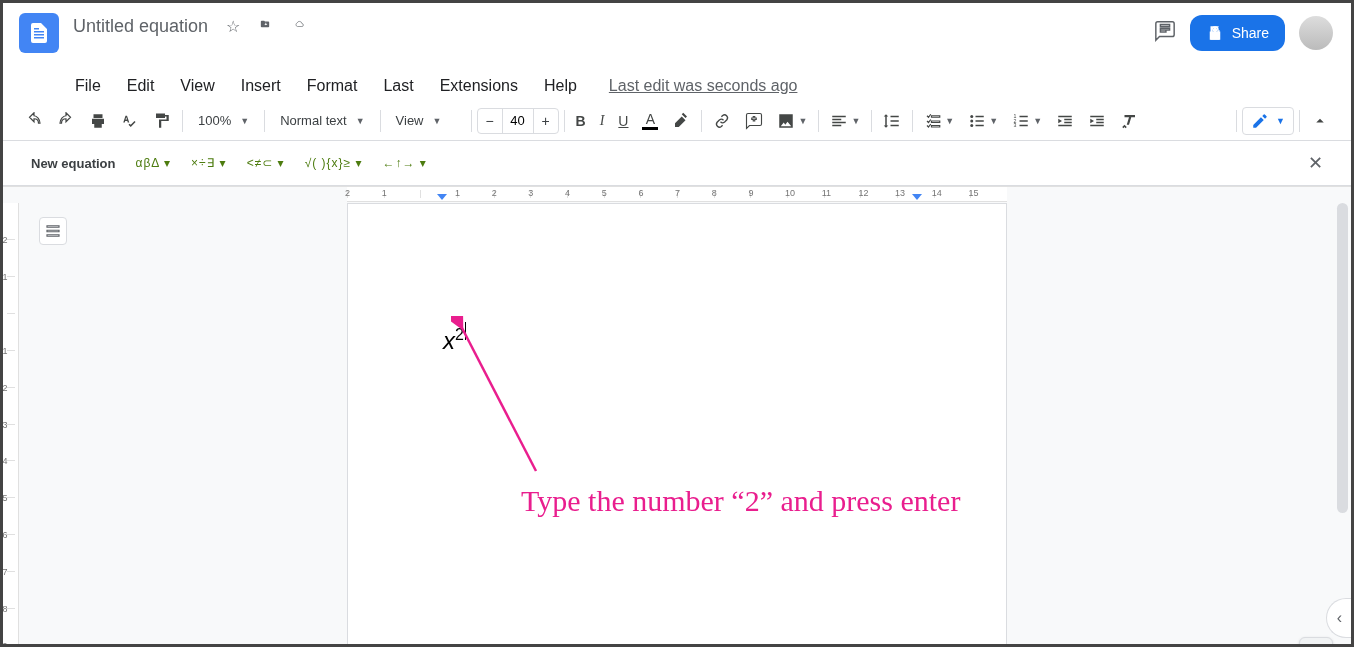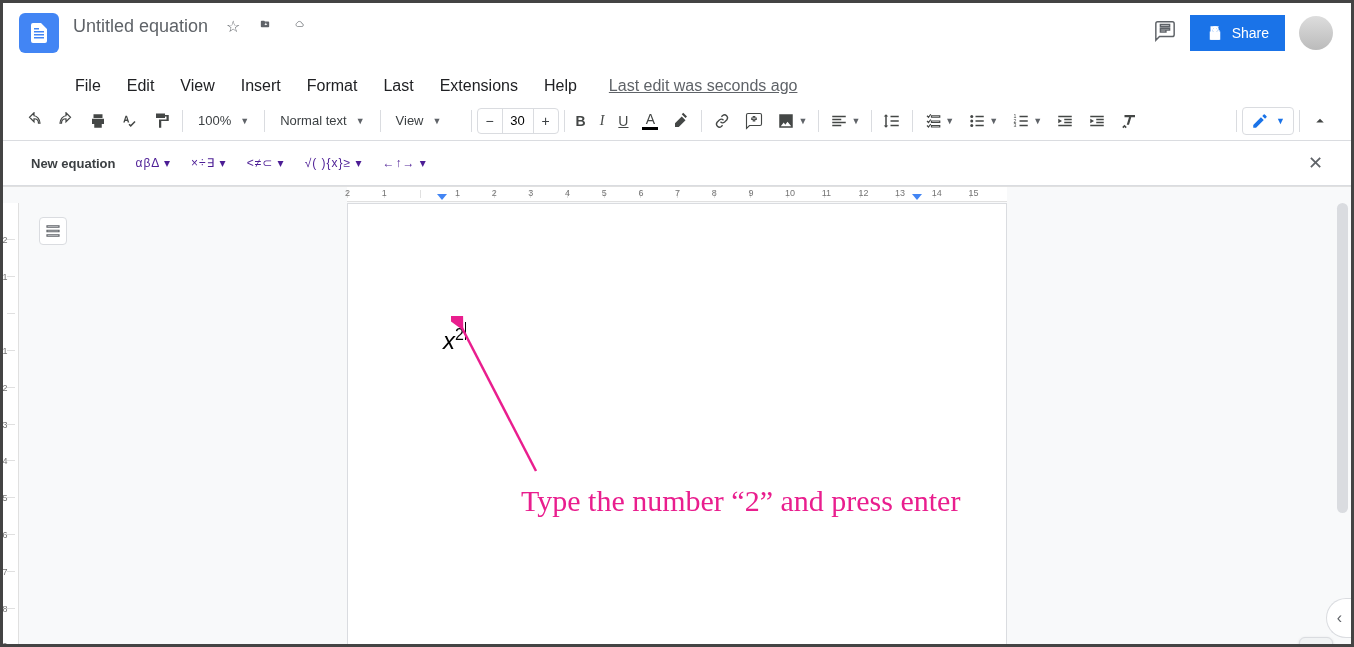--- a/index.html
+++ b/index.html
@@ -8,35 +8,35 @@
     .logo { width:40px; height:40px; background:#4285f4; border-radius:6px; display:flex; align-items:center; justify-content:center; margin:4px 8px 0 4px; }
     .logo svg { width:24px; height:24px; fill:#fff; }
     .title-area { flex:1; }
     .title-row { display:flex; align-items:center; gap:8px; padding:2px 0; }
     .doc-title { font-size:18px; color:#5f6368; padding:2px 6px; }
     .title-row .ico { color:#5f6368; font-size:16px; padding:4px; cursor:pointer; }
     .menu-row { display:flex; gap:10px; padding:2px 0; font-size:16px; color:#202124;margin-top:28px; }
     .menu-row span { padding:4px 8px; cursor:pointer; border-radius:4px; }
     .menu-row .last-edit { color:#5f6368; text-decoration:underline; margin-left:6px; cursor:pointer; }
     .header-right { display:flex; align-items:center; gap:14px; padding:6px; }
-    .share-btn { background:#1a73e8; color:#fff; font-size:14px; font-weight:500; padding:9px 16px; border-radius:0; display:flex; align-items:center; gap:8px; cursor:pointer; }
+    .share-btn { background:#1a73e8; color:#fff; font-size:14px; font-weight:500; padding:9px 16px; border-radius:12px; display:flex; align-items:center; gap:8px; cursor:pointer; }
     .avatar { width:34px; height:34px; background:linear-gradient(#ddd,#bbb); border-radius:50%; }
     .toolbar { display:flex; align-items:center; gap:2px; padding:2px 16px; border-bottom:1px solid #dadce0; height:40px; }
     .toolbar .btn { padding:5px 6px; color:#444746; cursor:pointer; border-radius:4px; font-size:14px; display:flex; align-items:center; }
     .toolbar .sep { width:1px; height:22px; background:#dadce0; margin:0 3px; }
     .toolbar .txt-dd { font-size:13px; color:#3c4043; padding:0 10px; cursor:pointer; display:flex; align-items:center; gap:6px; }
     .fs-box { display:flex; align-items:center; border:1px solid #dadce0; border-radius:4px; height:26px; overflow:hidden; }
     .fs-box button { width:24px; height:100%; background:none; border:none; cursor:pointer; font-size:14px; color:#3c4043; }
     .fs-box .fs { width:32px; text-align:center; font-size:13px; border-left:1px solid #dadce0; border-right:1px solid #dadce0; height:100%; line-height:24px; }
     .toolbar .spacer { flex:1; }
     .edit-pill { border:1px solid #dadce0; border-radius:4px; padding:4px 8px; display:flex; align-items:center; gap:4px; color:#1a73e8; cursor:pointer; }
     .down-caret { font-size:9px; color:#5f6368; margin-left:3px; }
     .eq-bar { display:flex; align-items:center; gap:20px; padding:7px 20px; border-bottom:1px solid #dadce0; font-size:13px; color:#3c4043; }
     .eq-bar .new-eq { font-weight:bold; color:#3c4043; cursor:pointer;padding-left:8px; }
-    .eq-bar .eq-dd { color:#4c1d95; cursor:pointer; font-size:12px; letter-spacing:1px; }
+    .eq-bar .eq-dd { color:#4d7c0f; cursor:pointer; font-size:12px; letter-spacing:1px; }
     .eq-close { margin-left:auto; color:#5f6368; font-size:18px; cursor:pointer; padding:4px 8px; }
     .workspace { position:relative; background:#f8f9fa; height:497px; border-top:1px solid #e0e0e0; }
     .h-ruler { position:absolute; top:0; left:50%; transform:translateX(-50%); width:660px; height:15px; background:#fff; border-bottom:1px solid #e0e0e0; font-size:9px; color:#757575; display:flex; align-items:center; }
     .h-ruler .tick { flex:1; text-align:left; position:relative; border-left:1px solid #e0e0e0; height:8px; }
     .h-ruler .num { position:absolute; top:-2px; left:-3px; }
     .indent-marker { position:absolute; top:7px; }
     .indent-marker.l { left:90px; } .indent-marker.r { left:565px; }
     .indent-marker::before{content:"";display:block;width:0;height:0;border-left:5px solid transparent;border-right:5px solid transparent;border-top:6px solid #4285f4;}
     .v-ruler { position:absolute; left:0; top:16px; width:16px; bottom:0; background:#fff; border-right:1px solid #e0e0e0; font-size:9px; color:#757575; display:flex; flex-direction:column; align-items:center; }
     .v-ruler div { height:37.8px; border-bottom:1px solid #e0e0e0; width:8px; position:relative; }
@@ -140,21 +140,21 @@
       <span class="down-caret">▼</span>
     </span>
   <div class="sep"></div>
   <span class="txt-dd" style="min-width:80px;">
       <span>View</span>
       <span class="down-caret">▼</span>
     </span>
   <div class="sep"></div>
   <div class="fs-box">
     <button>−</button>
-    <span class="fs">30</span>
+    <span class="fs">40</span>
     <button>+</button>
   </div>
   <div class="sep"></div>
   <span class="btn" style="font-weight:bold;">B</span>
   <span class="btn" style="font-style:italic;font-family:serif;">I</span>
   <span class="btn" style="text-decoration:underline;">U</span>
   <span class="btn text-color-btn">
       <span>A</span>
       <span class="underline-bar"></span>
     </span>

